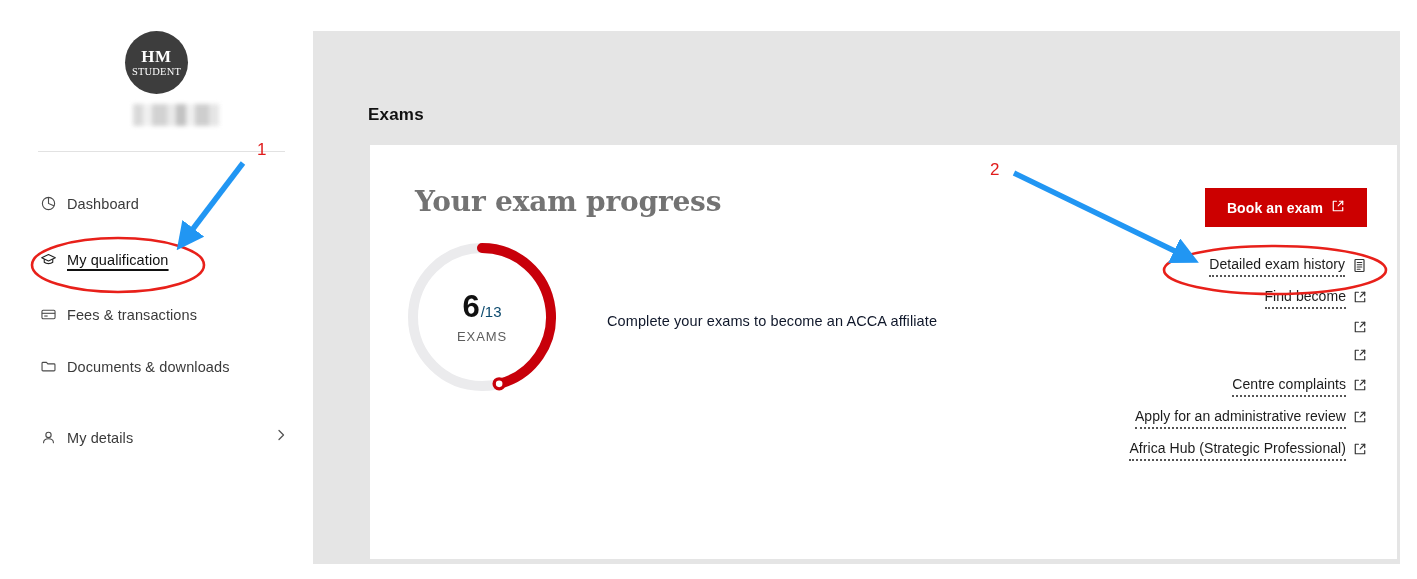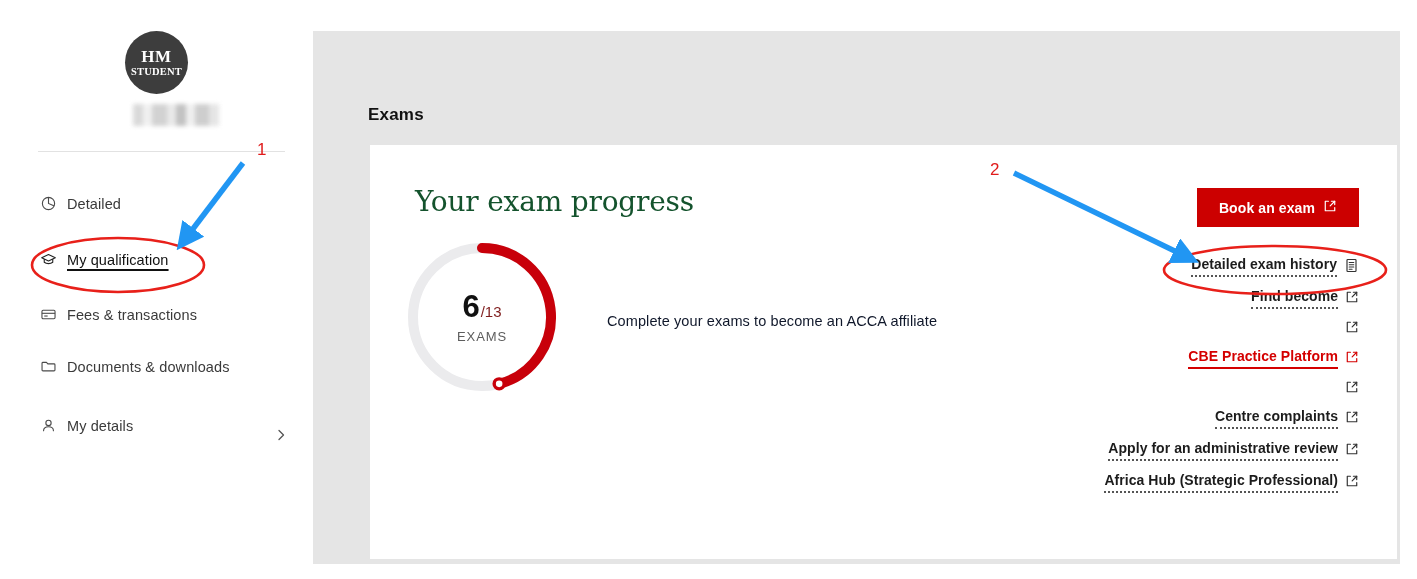--- a/index.html
+++ b/index.html
@@ -42,21 +42,21 @@
     line-height: 1;
   }
   #avatar .av-initials {
     font-family: "Liberation Serif", serif;
     font-weight: bold;
     font-size: 17px;
     letter-spacing: 0.5px;
   }
   #avatar .av-role {
     font-family: "Liberation Serif", serif;
-    font-weight: bold;
+    font-weight: normal;
     font-size: 10.5px;
     letter-spacing: 0.2px;
     margin-top: 2px;
   }
   #user-name-redacted {
     position: absolute;
     left: 133px; top: 104px;
     width: 86px; height: 22px;
     background:
       linear-gradient(90deg,
@@ -102,21 +102,21 @@
   #nav-qualification { top: 251px; }
   #nav-qualification .nav-label {
     font-weight: normal;
     color: #111111;
     text-decoration: underline;
     text-underline-offset: 4px;
     text-decoration-thickness: 1.5px;
   }
   #nav-fees        { top: 306px; }
   #nav-documents   { top: 358px; }
-  #nav-details     { top: 417px; }
+  #nav-details     { top: 429px; }
   #nav-details-chevron {
     position: absolute;
     left: 274px; top: 428px;
     width: 14px; height: 14px;
     color: #555;
   }
 
   
   #main-panel {
     position: absolute;
@@ -139,23 +139,23 @@
     width: 1027px;
     height: 414px;
     background: #ffffff;
   }
 
   
   #progress-heading {
     position: absolute;
     left: 45px; top: 40px;
     font-family: "DejaVu Serif", serif;
-    font-weight: normal;
+    font-weight: bold;
     font-size: 28px;
-    color: #14532d;
+    color: #737373;
     letter-spacing: -0.2px;
   }
   #ring-wrap {
     position: absolute;
     left: 32px; top: 92px;
     width: 160px; height: 160px;
   }
   #ring-center {
     position: absolute;
     left: 0; top: 0;
@@ -170,41 +170,41 @@
     align-items: baseline;
     line-height: 1;
   }
   #ring-current {
     font-size: 31px;
     font-weight: bold;
     color: #111111;
   }
   #ring-total {
     font-size: 15px;
-    color: #7f1d1d;
+    color: #0c4a6e;
     margin-left: 1px;
   }
   #ring-unit {
     margin-top: 7px;
     font-size: 13px;
     color: #5d5d5d;
     letter-spacing: 0.9px;
   }
   #progress-caption {
     position: absolute;
     left: 237px; top: 168px;
     font-size: 14.5px;
     color: #0f172a;
     letter-spacing: 0.1px;
   }
 
   
   #links-col {
     position: absolute;
-    right: 38px; top: 43px;
+    right: 30px; top: 43px;
     width: 420px;
     display: flex;
     flex-direction: column;
     align-items: flex-end;
   }
   #book-exam-btn {
     display: inline-flex;
     align-items: center;
     justify-content: center;
     gap: 8px;
@@ -218,21 +218,21 @@
     letter-spacing: 0.1px;
     margin-bottom: 18px;
   }
   #book-exam-btn .ext-ico { color: #ffffff; }
   .quick-link {
     display: inline-flex;
     align-items: center;
     gap: 7px;
     margin-top: 11px;
     font-size: 14px;
-    font-weight: bold;
+    font-weight: normal;
     color: #1c1c1c;
     letter-spacing: 0.05px;
     white-space: nowrap;
     cursor: pointer;
   }
   .quick-link .ql-text {
     border-bottom: 2px dotted #555555;
     padding-bottom: 3px;
   }
   .quick-link .ext-ico { color: #333333; flex: 0 0 auto; }
@@ -274,21 +274,21 @@
 
   <div id="sidebar-divider"></div>
 
   <div class="nav-item" id="nav-dashboard">
     <span class="nav-ico">
       <svg width="17" height="17" viewBox="0 0 20 20" fill="none" stroke="#4a4a4a" stroke-width="1.3">
         <circle cx="10" cy="10" r="7.2"></circle>
         <path d="M10 3.2 L10 10 L16.2 12.6" stroke-linecap="round"></path>
       </svg>
     </span>
-    <span class="nav-label">Detailed</span>
+    <span class="nav-label">Dashboard</span>
   </div>
 
   <div class="nav-item" id="nav-qualification">
     <span class="nav-ico">
       <svg width="17" height="17" viewBox="0 0 20 20" fill="none" stroke="#222222" stroke-width="1.3" stroke-linejoin="round">
         <path d="M10 4.2 L18 8 L10 11.8 L2 8 Z"></path>
         <path d="M5 9.4 V13.2 C5 13.2 7 14.8 10 14.8 C13 14.8 15 13.2 15 13.2 V9.4"></path>
       </svg>
     </span>
     <span class="nav-label">My qualification</span>
@@ -393,30 +393,20 @@
     <a class="quick-link">
       <span class="ext-ico">
         <svg width="14" height="14" viewBox="0 0 16 16" fill="none" stroke="currentColor" stroke-width="1.35" stroke-linecap="round" stroke-linejoin="round">
           <path d="M6.2 2.6 H2.6 V13.4 H13.4 V9.8"></path>
             <path d="M9.6 2.6 H13.4 V6.4"></path>
             <path d="M13.4 2.6 L8.2 7.8"></path>
         </svg>
       </span>
     </a>
 
-    <a class="quick-link is-active">
-      <span class="ql-text">CBE Practice Platform</span>
-      <span class="ext-ico">
-        <svg width="14" height="14" viewBox="0 0 16 16" fill="none" stroke="currentColor" stroke-width="1.35" stroke-linecap="round" stroke-linejoin="round">
-          <path d="M6.2 2.6 H2.6 V13.4 H13.4 V9.8"></path>
-            <path d="M9.6 2.6 H13.4 V6.4"></path>
-            <path d="M13.4 2.6 L8.2 7.8"></path>
-        </svg>
-      </span>
-    </a>
 
     <a class="quick-link">
       <span class="ext-ico">
         <svg width="14" height="14" viewBox="0 0 16 16" fill="none" stroke="currentColor" stroke-width="1.35" stroke-linecap="round" stroke-linejoin="round">
           <path d="M6.2 2.6 H2.6 V13.4 H13.4 V9.8"></path>
             <path d="M9.6 2.6 H13.4 V6.4"></path>
             <path d="M13.4 2.6 L8.2 7.8"></path>
         </svg>
       </span>
     </a>

